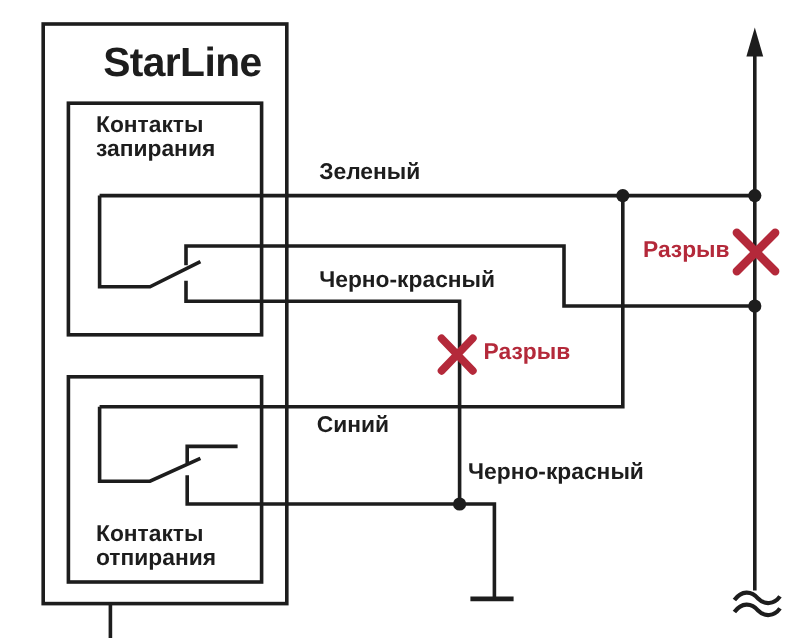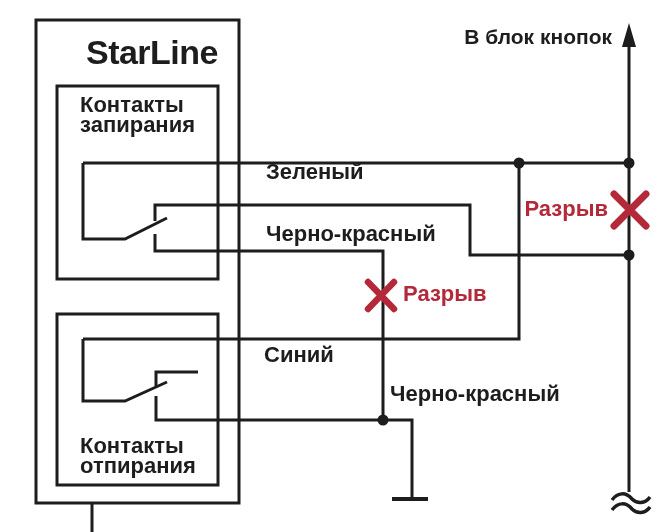--- a/index.html
+++ b/index.html
@@ -8,25 +8,25 @@
     background:var(--bg,#fff);
     font-family:"Liberation Sans","DejaVu Sans",sans-serif;
     color:var(--txt,#1d1d1d);
   }
   svg.lines{position:absolute;left:0;top:0;}
   .wire{stroke:var(--line,#1d1d1d);stroke-width:3;fill:none;}
   .box{stroke:var(--line,#1d1d1d);stroke-width:3;fill:none;}
   .dot{fill:var(--line,#1d1d1d);stroke:none;}
   .arrowhead{fill:var(--line,#1d1d1d);stroke:none;}
   .xmark{stroke:var(--red,#b4293a);fill:none;stroke-linecap:round;}
-  .lbl{position:absolute;font-weight:bold;font-size:22px;line-height:21px;white-space:pre-line;}
+  .lbl{position:absolute;font-weight:bold;font-size:19px;line-height:21px;white-space:pre-line;}
   .logo{left:57px;top:37px;width:161px;text-align:right;font-size:34px;letter-spacing:-0.5px;line-height:31px;}
   .lock-label{left:80px;top:95px;line-height:20px;}
   .unlock-label{left:80px;top:436px;line-height:20px;}
-  .green-label{left:266px;top:133px;margin-top:28px;}
+  .green-label{left:266px;top:133px;}
   .green-black-label{left:266px;top:176px;}
   .black-red-upper-label{left:266px;top:223px;}
   .blue-label{left:264px;top:304px;margin-top:40px;}
   .black-red-lower-label{left:390px;top:383px;}
   .to-buttons-label{right:46px;top:26px;font-size:21px;text-align:right;}
   .brown-label{right:48px;top:65px;font-size:21px;text-align:right;}
   .red-lbl{color:var(--red,#b4293a);}
   .break-upper-label{right:50px;top:198px;text-align:right;}
   .break-lower-label{left:403px;top:283px;}
 </style>
@@ -80,17 +80,16 @@
   <div class="lbl lock-label">Контакты
 запирания</div>
   <div class="lbl unlock-label">Контакты
 отпирания</div>
 
   <div class="lbl green-label">Зеленый</div>
   <div class="lbl black-red-upper-label">Черно-красный</div>
   <div class="lbl blue-label">Синий</div>
   <div class="lbl black-red-lower-label">Черно-красный</div>
 
-  <div class="lbl to-buttons-label">В блок кнопок</div>
 
   <div class="lbl red-lbl break-upper-label">Разрыв</div>
   <div class="lbl red-lbl break-lower-label">Разрыв</div>
 </div>
 
 </body></html>

